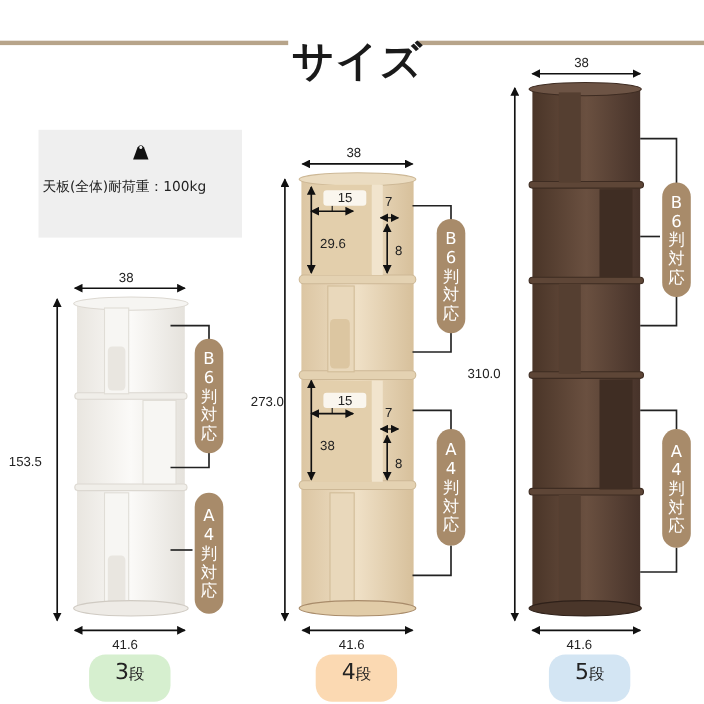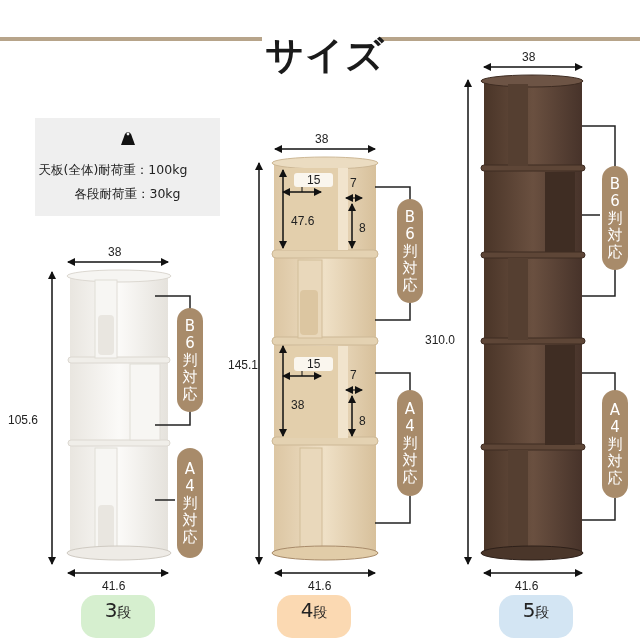--- a/index.html
+++ b/index.html
@@ -25,21 +25,20 @@
 <div class="rule" style="left:0;width:262px;"></div>
 <div class="rule" style="left:380px;width:260px;"></div>
 <div class="title">サイズ</div>
 
 <div class="loadbox">
   <svg class="icon" viewBox="0 0 18 16">
     <path d="M6 4 Q9 0 12 4 L16 15 L2 15 Z" fill="#111"></path>
     <circle cx="9" cy="4" r="1.4" fill="#efefef"></circle>
   </svg>
   <div class="l1">天板(全体)耐荷重：100kg</div>
-  <div class="l2">各段耐荷重：30kg</div>
 </div>
 
 <svg class="abs" style="left:0;top:0;" width="640" height="640">
   <defs>
     <marker id="ah" markerWidth="8" markerHeight="8" refX="7" refY="4" orient="auto-start-reverse" markerUnits="userSpaceOnUse">
       <path d="M0,0 L8,4 L0,8 Z" fill="#111"></path>
     </marker>
     <linearGradient id="gWhite" x1="0" x2="1">
       <stop offset="0" stop-color="#e9e6e0"></stop>
         <stop offset="0.5" stop-color="#fbfaf8"></stop>
@@ -130,66 +129,66 @@
   <line x1="468" y1="80" x2="468" y2="564" stroke="#111" stroke-width="1.5" marker-start="url(#ah)" marker-end="url(#ah)"></line>
   <line x1="484" y1="573" x2="582" y2="573" stroke="#111" stroke-width="1.5" marker-start="url(#ah)" marker-end="url(#ah)"></line>
   <polyline points="582,126 615,126 615,168" fill="none" stroke="#222" stroke-width="1.5"></polyline>
   <polyline points="582,215 600,215" fill="none" stroke="#222" stroke-width="1.5"></polyline>
   <polyline points="615,268 615,296 582,296" fill="none" stroke="#222" stroke-width="1.5"></polyline>
   <polyline points="582,373 615,373 615,392" fill="none" stroke="#222" stroke-width="1.5"></polyline>
   <polyline points="615,498 615,520 582,520" fill="none" stroke="#222" stroke-width="1.5"></polyline>
 </svg>
 
 <div class="dim" style="left:108px;top:245px;">38</div>
-<div class="dim" style="left:8px;top:413px;">105.6</div>
+<div class="dim" style="left:8px;top:413px;">153.5</div>
 <div class="dim" style="left:102px;top:579px;">41.6</div>
 <div class="pill" style="left:177px;top:308px;height:104px;">
   <span>B</span>
     <span>6</span>
     <span>判</span>
     <span>対</span>
     <span>応</span>
 </div>
 <div class="pill" style="left:177px;top:448px;height:110px;">
   <span>A</span>
     <span>4</span>
     <span>判</span>
     <span>対</span>
     <span>応</span>
 </div>
 <div class="tier" style="left:81px;top:595px;background:#d6efcf;">
   <span>3</span><small>段</small>
 </div>
 
 <div class="dim" style="left:315px;top:132px;">38</div>
-<div class="dim" style="left:228px;top:358px;">145.1</div>
+<div class="dim" style="left:228px;top:358px;">273.0</div>
 <div class="dim" style="left:308px;top:579px;">41.6</div>
 <div class="inner-label innerbg" style="left:294px;top:173px;">15</div>
-<div class="inner-label" style="left:291px;top:214px;">47.6</div>
+<div class="inner-label" style="left:291px;top:214px;">29.6</div>
 <div class="inner-label" style="left:350px;top:176px;">7</div>
 <div class="inner-label" style="left:359px;top:221px;">8</div>
 <div class="inner-label innerbg" style="left:294px;top:357px;">15</div>
 <div class="inner-label" style="left:291px;top:398px;">38</div>
 <div class="inner-label" style="left:350px;top:368px;">7</div>
 <div class="inner-label" style="left:359px;top:414px;">8</div>
 <div class="pill" style="left:397px;top:199px;height:104px;">
   <span>B</span>
     <span>6</span>
     <span>判</span>
     <span>対</span>
     <span>応</span>
 </div>
 <div class="pill" style="left:397px;top:390px;height:106px;">
   <span>A</span>
     <span>4</span>
     <span>判</span>
     <span>対</span>
     <span>応</span>
 </div>
-<div class="tier" style="left:277px;top:595px;background:#fbd9b2;">
+<div class="tier" style="left:287px;top:595px;background:#fbd9b2;">
   <span>4</span><small>段</small>
 </div>
 
 <div class="dim" style="left:522px;top:50px;">38</div>
 <div class="dim" style="left:425px;top:333px;">310.0</div>
 <div class="dim" style="left:515px;top:579px;">41.6</div>
 <div class="pill" style="left:602px;top:166px;height:104px;">
   <span>B</span>
     <span>6</span>
     <span>判</span>

